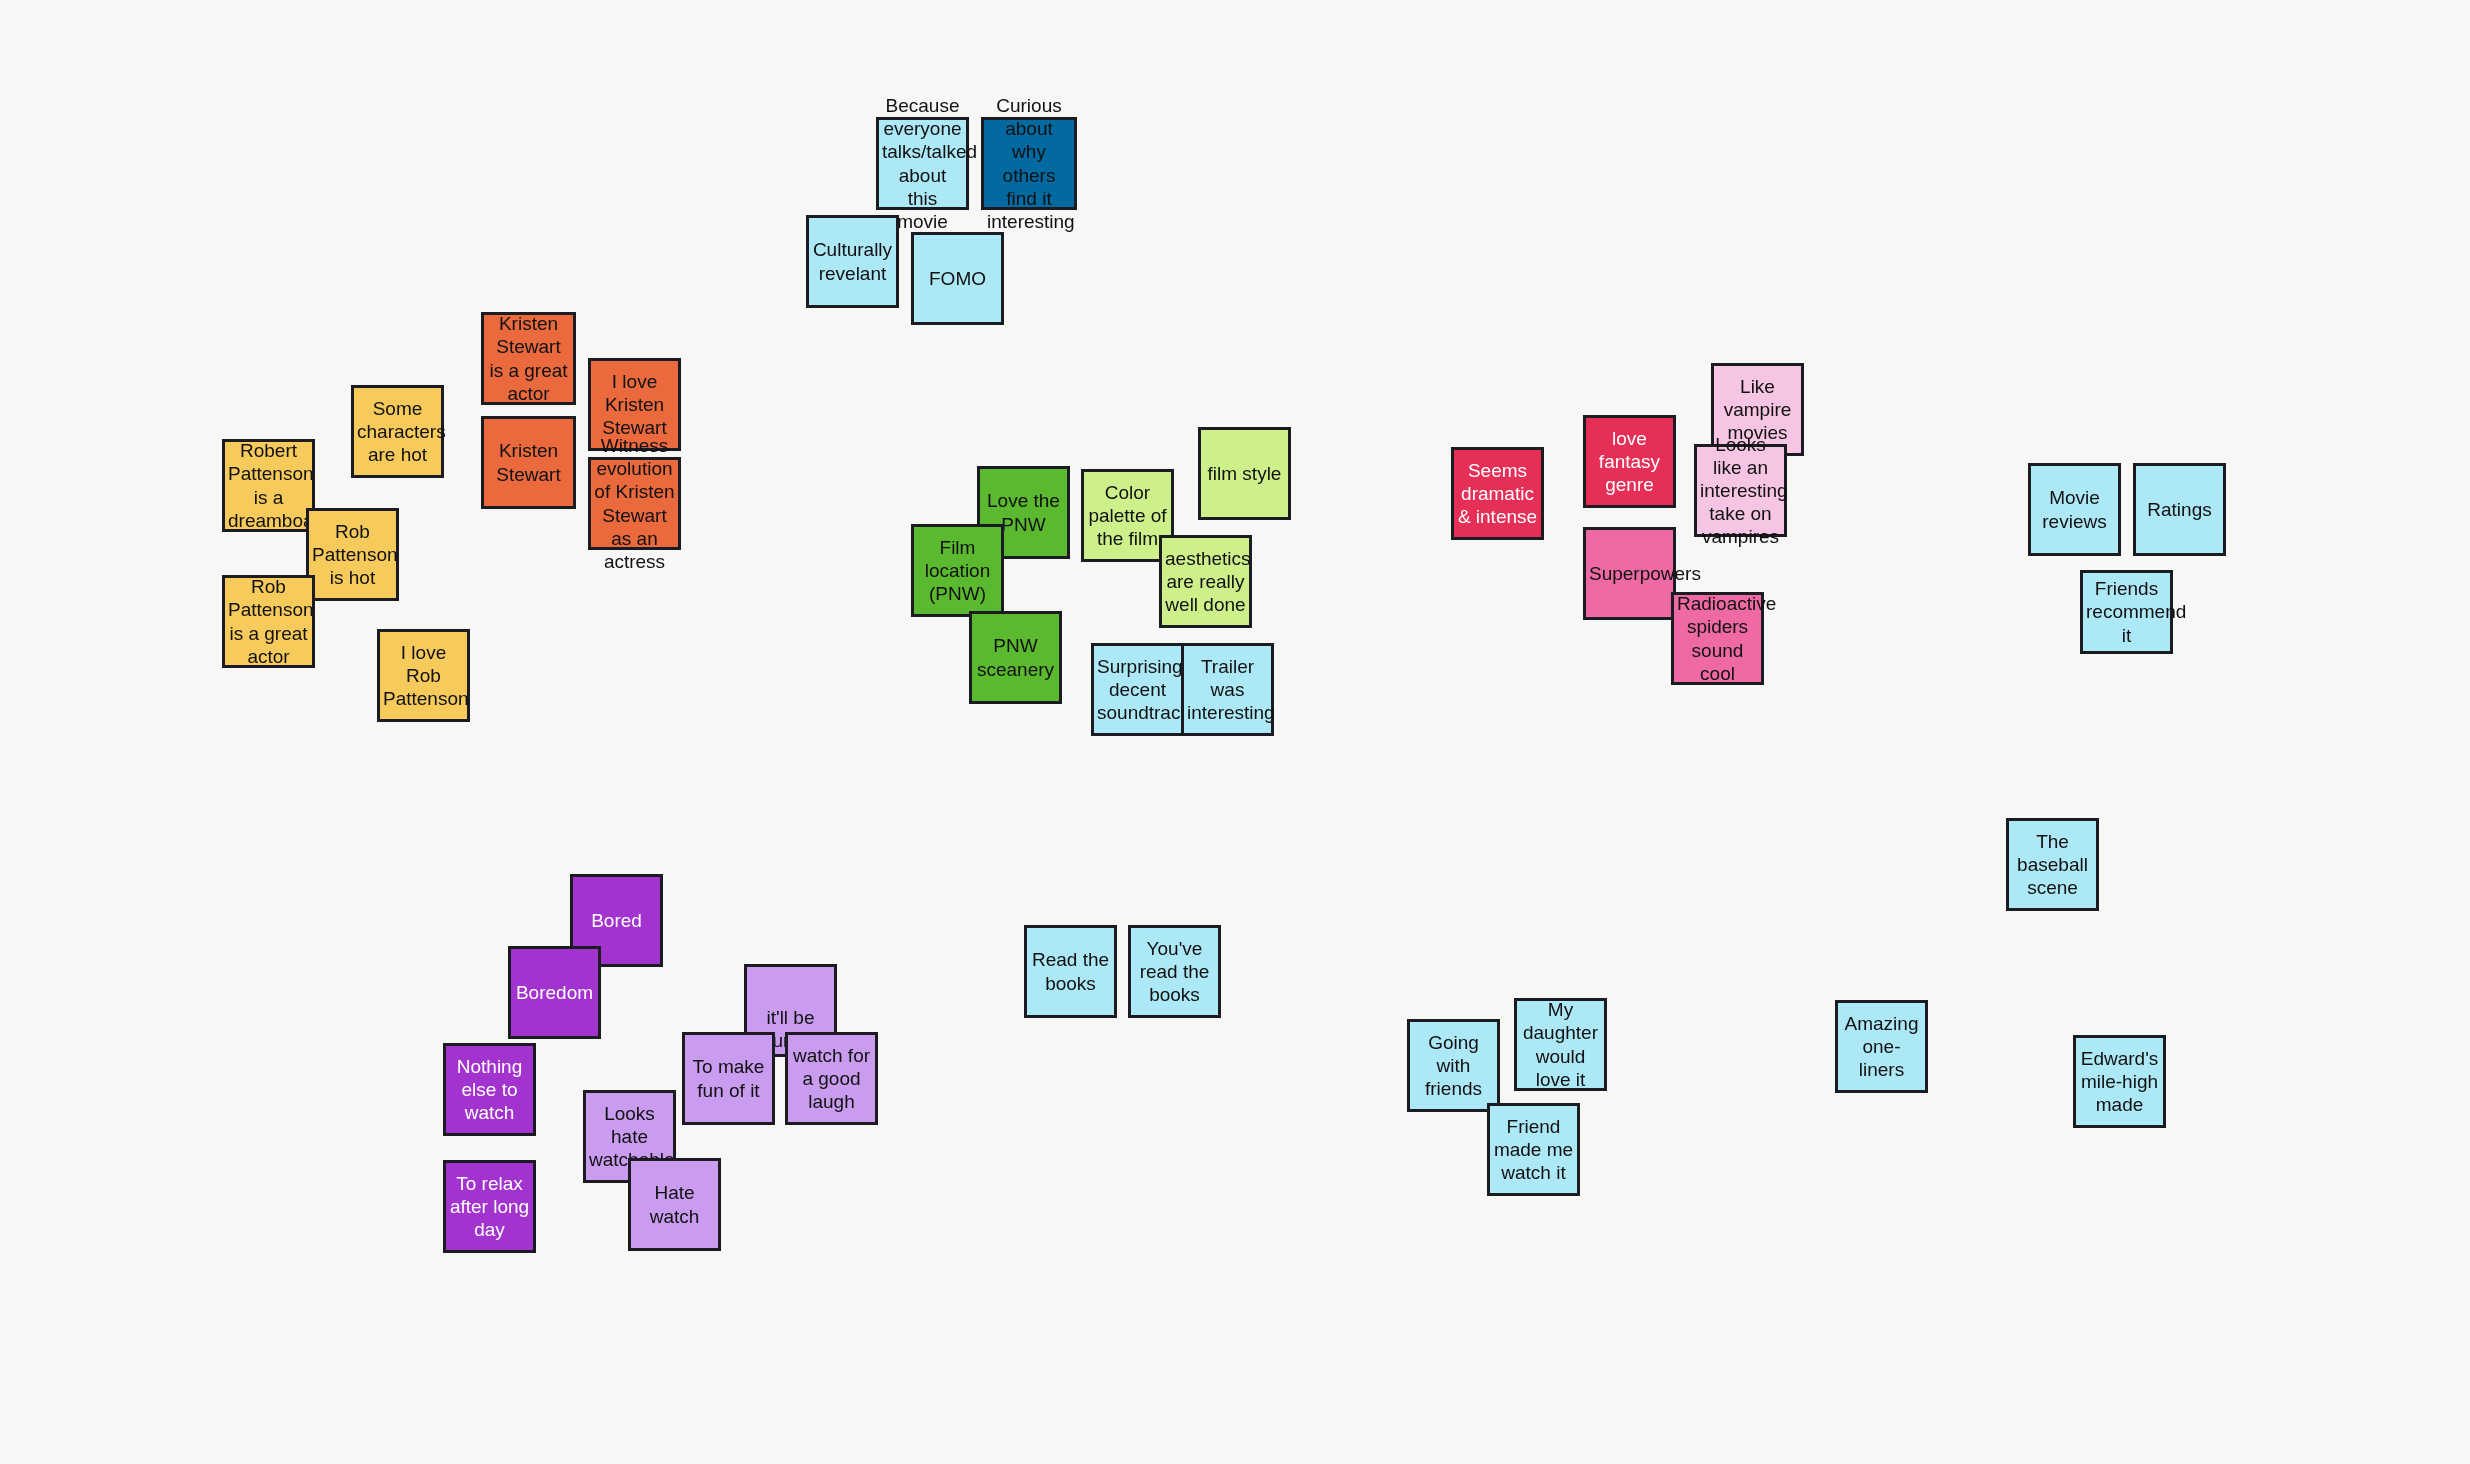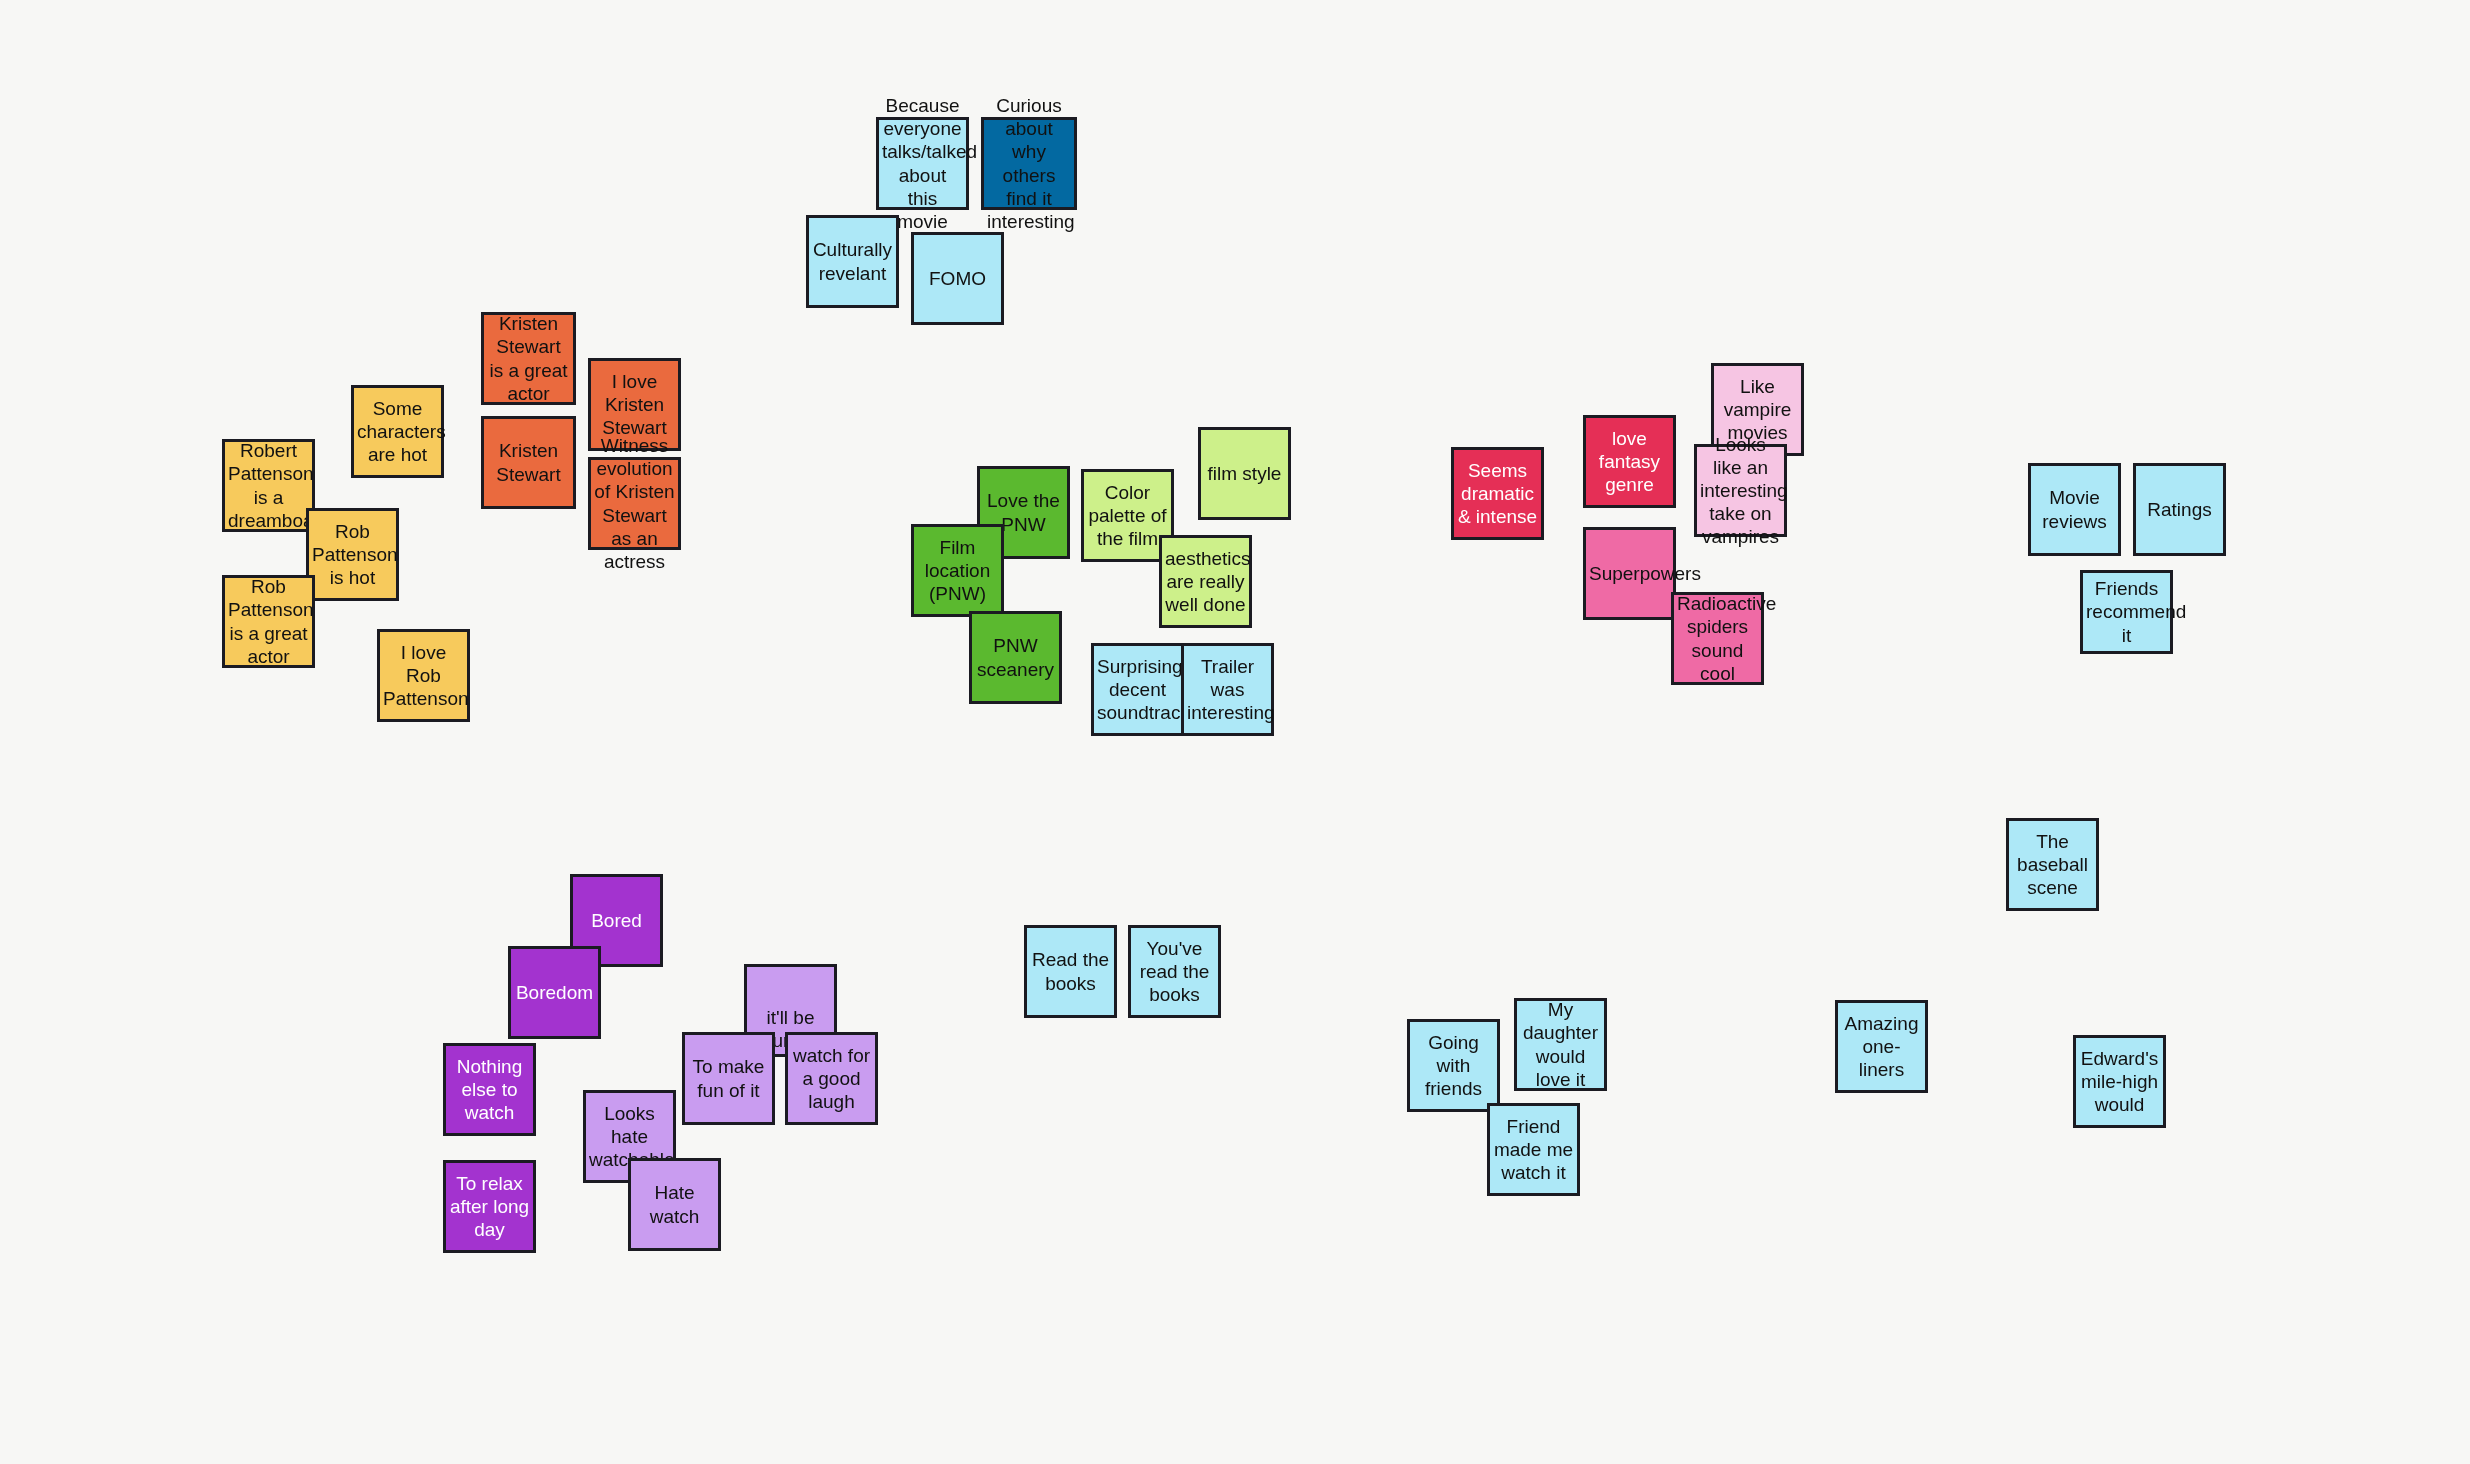--- a/index.html
+++ b/index.html
@@ -175,15 +175,15 @@
     <div class="note" style="left: 1487px; top: 1103px; width: 93px; height: 93px; background: rgb(173, 232, 247); color: rgb(17, 17, 17); border-color: rgb(27, 27, 34);">
       <span>Friend made me watch it</span>
     </div>
     <div class="note" style="left: 2006px; top: 818px; width: 93px; height: 93px; background: rgb(173, 232, 247); color: rgb(17, 17, 17); border-color: rgb(27, 27, 34);">
       <span>The baseball scene</span>
     </div>
     <div class="note" style="left: 1835px; top: 1000px; width: 93px; height: 93px; background: rgb(173, 232, 247); color: rgb(17, 17, 17); border-color: rgb(27, 27, 34);">
       <span>Amazing one-liners</span>
     </div>
     <div class="note" style="left: 2073px; top: 1035px; width: 93px; height: 93px; background: rgb(173, 232, 247); color: rgb(17, 17, 17); border-color: rgb(27, 27, 34);">
-      <span>Edward's mile-high would</span>
+      <span>Edward's mile-high made</span>
     </div>
   </div>
 
 </body></html>

